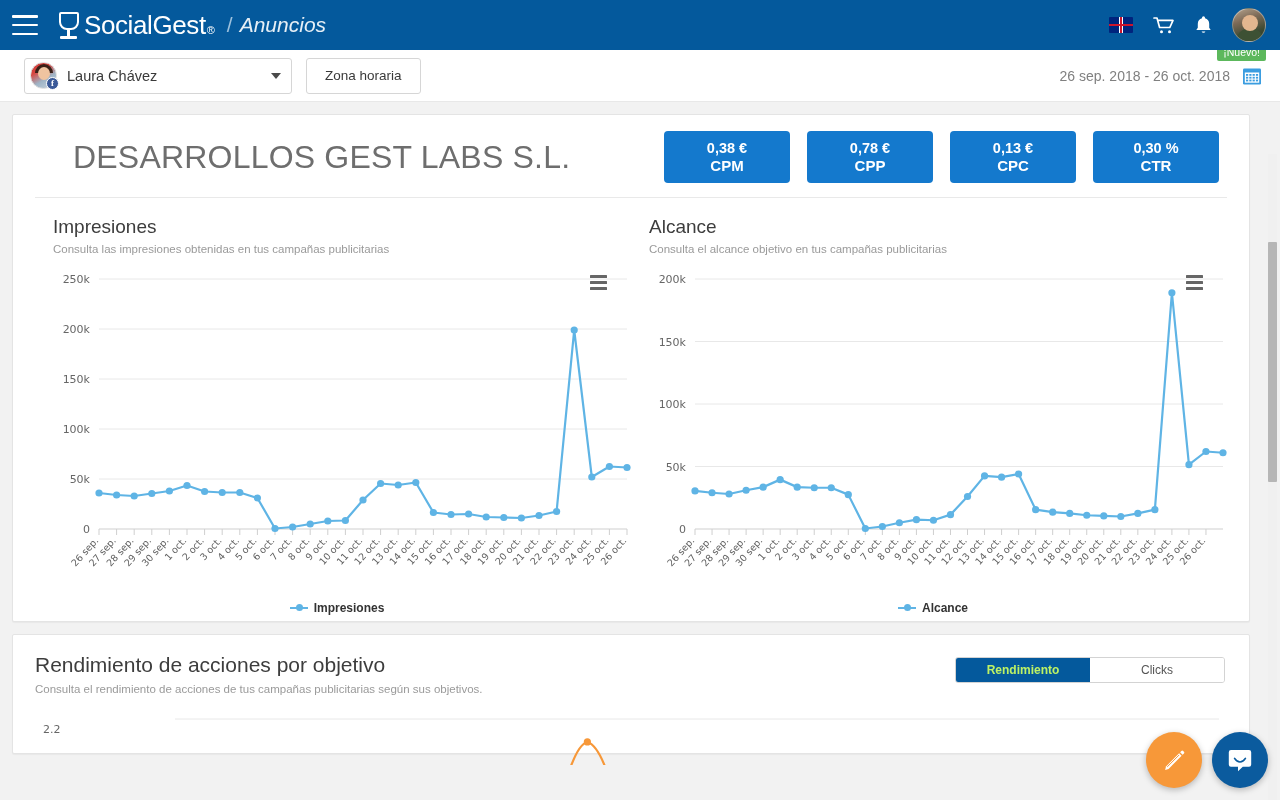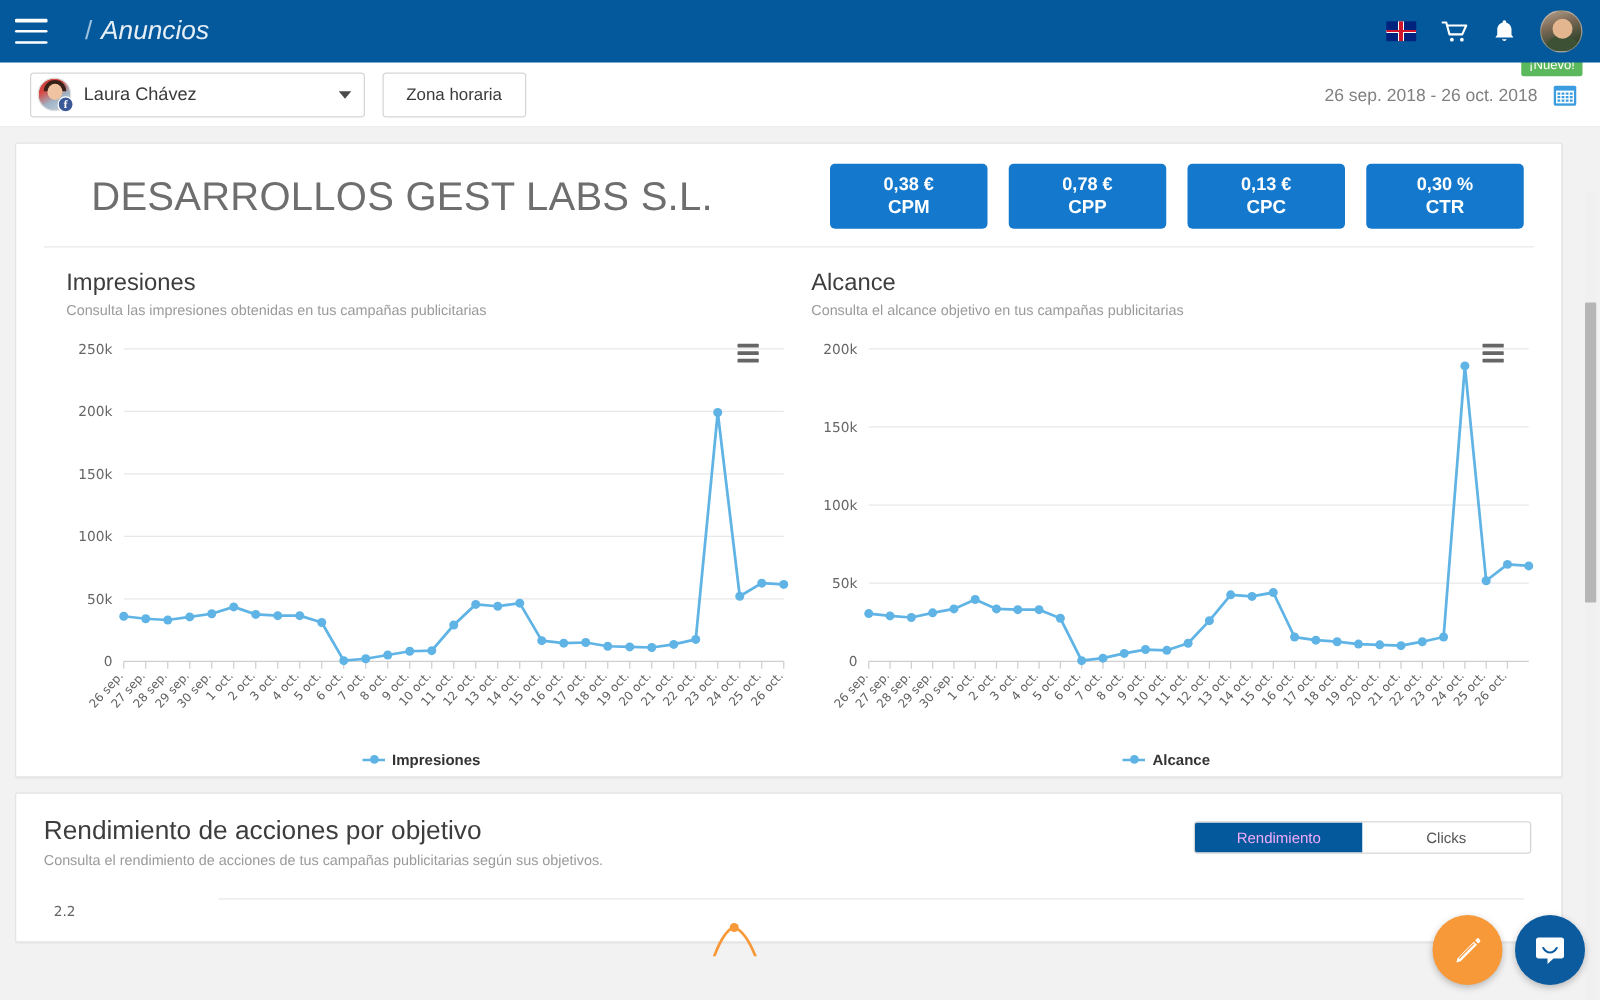--- a/index.html
+++ b/index.html
@@ -120,21 +120,21 @@
   .legend-mark::after { content:""; position:absolute; left:6px; top:-2.5px; width:7px; height:7px;
      border-radius:50%; background:#5fb4e5; }
 
   .card-bottom { margin-top: 12px; padding: 18px 22px 0; height: 120px; position: relative; }
   .perf-title { font-size: 21px; color: #3d3d3d; font-weight: 400; }
   .perf-sub { font-size: 11.5px; color: #9a9a9a; margin-top: 6px; }
   .toggle-group { position: absolute; right: 24px; top: 22px; display: flex;
     border: 1px solid #d3d3d3; border-radius: 3px; overflow: hidden; }
   .tg-btn { width: 134px; height: 24px; font-size: 12px; display: flex; align-items: center;
     justify-content: center; cursor: pointer; background: #fff; color: #555; }
-  .tg-btn.active { background: #04599c; color: #f0abfc; font-weight: normal; }
+  .tg-btn.active { background: #04599c; color: #bef264; font-weight: bold; }
 
   .perf-chart { position: relative; height: 56px; margin-top: 14px; }
   .perf-ylabel { position: absolute; left: 8px; top: 14px; font-size: 11px; color: #666;
     font-family: "DejaVu Sans", sans-serif; }
 
   
   svg text { font-family: "DejaVu Sans", sans-serif; }
 
   
   .fab-edit { position: absolute; right: 78px; bottom: 12px; width: 56px; height: 56px;
@@ -151,20 +151,30 @@
     background: #b6b6b6; border-radius: 1px; z-index: 41; cursor: pointer; }
 </style>
 </head>
 <body>
 
 <div class="navbar">
   <div class="hamburger">
     <span></span>
       <span></span>
       <span></span>
+  </div>
+  <div class="brand">
+    <div class="brand-mark">
+      <div class="cup"></div>
+        <div class="slot"></div>
+        <div class="stem"></div>
+        <div class="base"></div>
+    </div>
+    <span class="brand-text">SocialGest</span>
+    <span class="brand-reg">®</span>
   </div>
   <span class="breadcrumb-sep">/</span>
   <span class="breadcrumb-page">Anuncios</span>
 
   <div class="nav-right">
     <span class="icon-btn">
         <span class="flag-uk"></span>
       </span>
     <span class="icon-btn">
       <svg width="22" height="19" viewBox="0 0 22 19" fill="none" stroke="#fff" stroke-width="1.7" stroke-linecap="round" stroke-linejoin="round">

